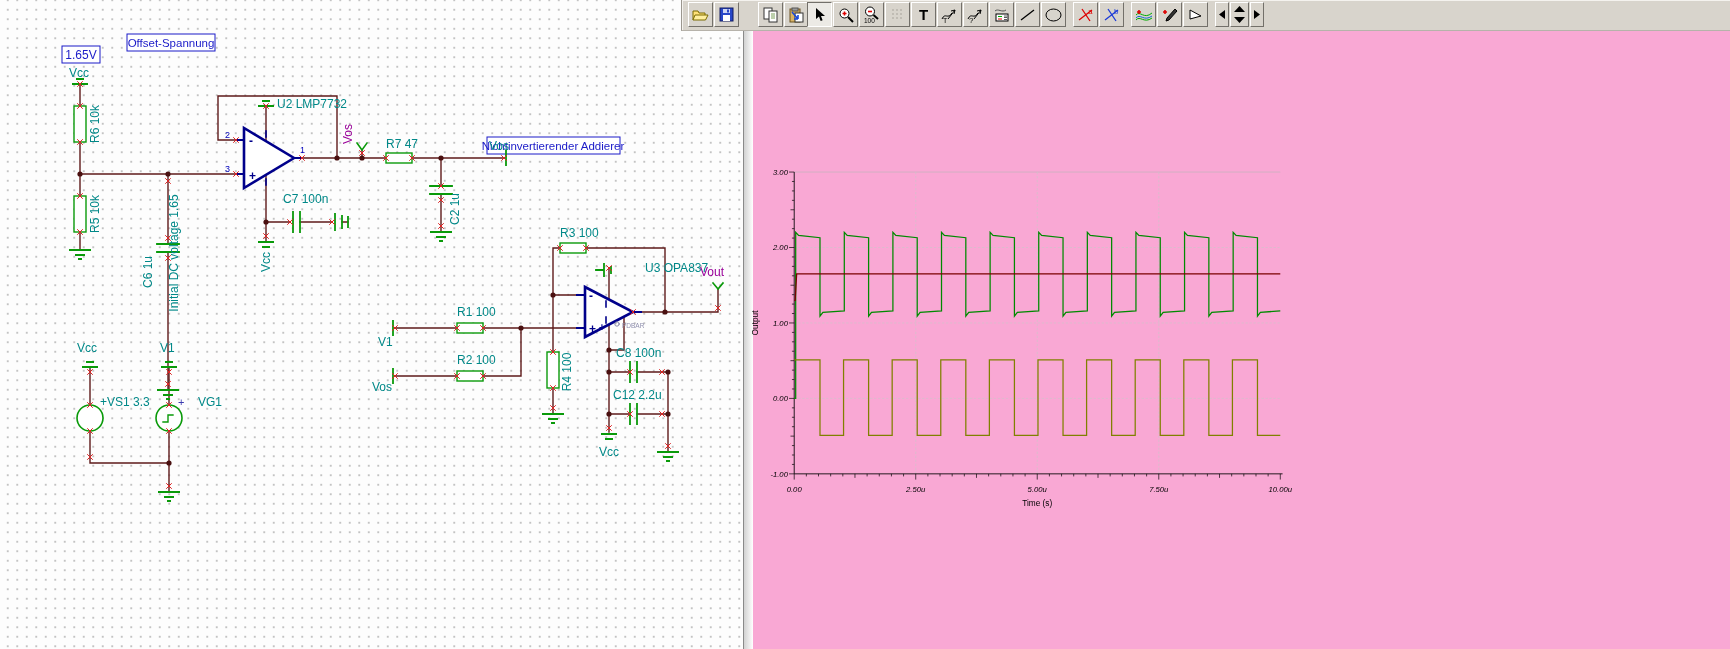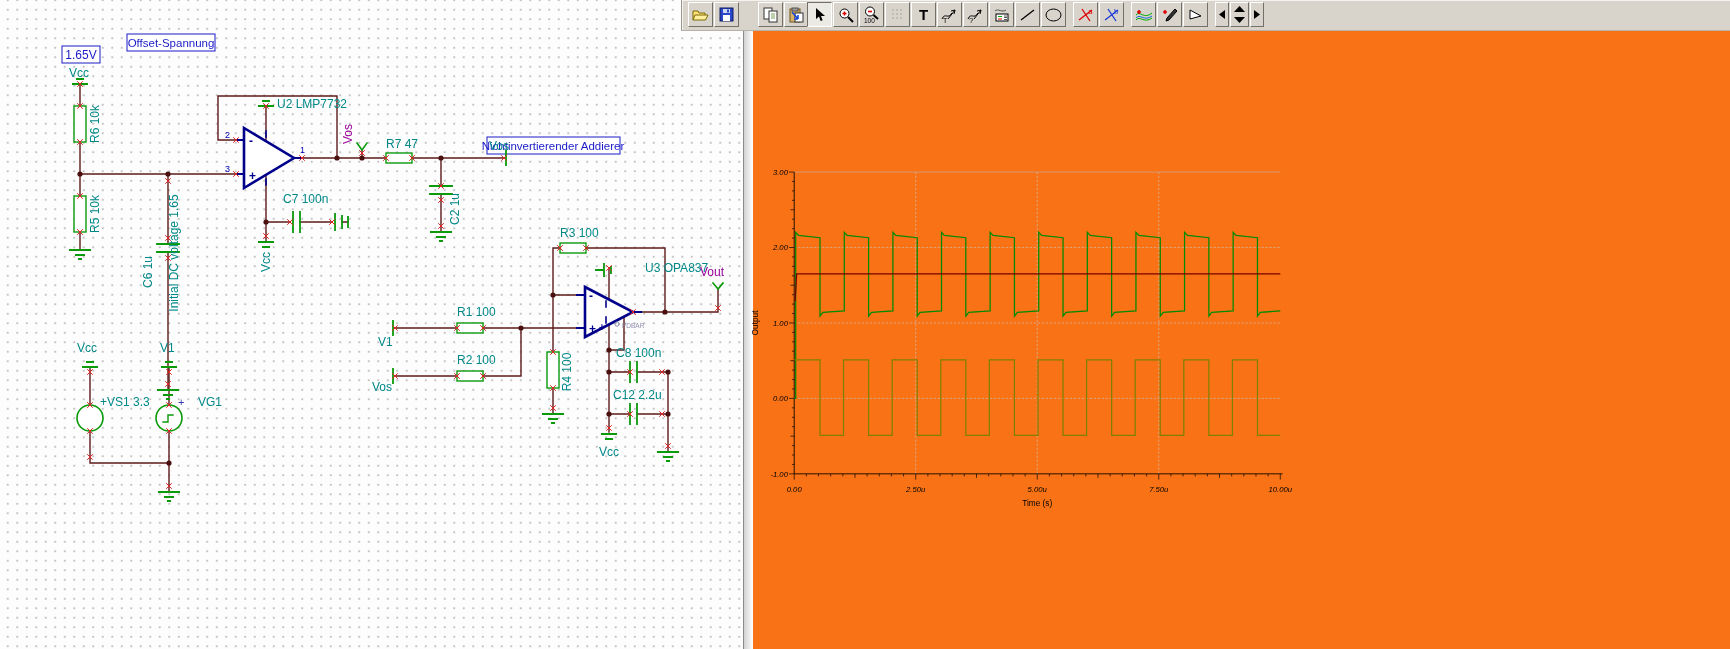--- a/index.html
+++ b/index.html
@@ -6,21 +6,21 @@
   #root{position:relative;width:1730px;height:649px;overflow:hidden;background:#fff;}
 
   
   #canvas{position:absolute;left:0;top:0;width:744px;height:649px;z-index:0;
     background-color:#fdfdfd;
     background-image:radial-gradient(circle,#c3c3c3 0.8px,transparent 1px);
     background-size:9.5px 9.5px;background-position:3px 5px;}
 
   
   #graphwin{position:absolute;left:743px;top:30px;width:987px;height:619px;z-index:1;
-    background:#f97316;border-left:1px solid #8a8a8a;}
+    background:#f9a8d4;border-left:1px solid #8a8a8a;}
   #graphwin .edgeshade{position:absolute;left:0;top:0;bottom:0;width:9px;
     background:linear-gradient(to right,#d2d2d2,#ffffff);}
   #plot{position:absolute;left:0;top:0;}
 
   
   #toolbar{position:absolute;left:681px;top:0;width:1049px;height:30px;z-index:2;
     background:#d8d4cc;border-left:1px solid #9b978f;border-bottom:1px solid #b6b2aa;
     box-shadow:inset 1px 1px 0 #f4f2ee;}
   .tbtn{position:absolute;top:2px;width:25px;height:25px;background:#d8d4cc;
     border-top:1px solid #ffffff;border-left:1px solid #ffffff;

